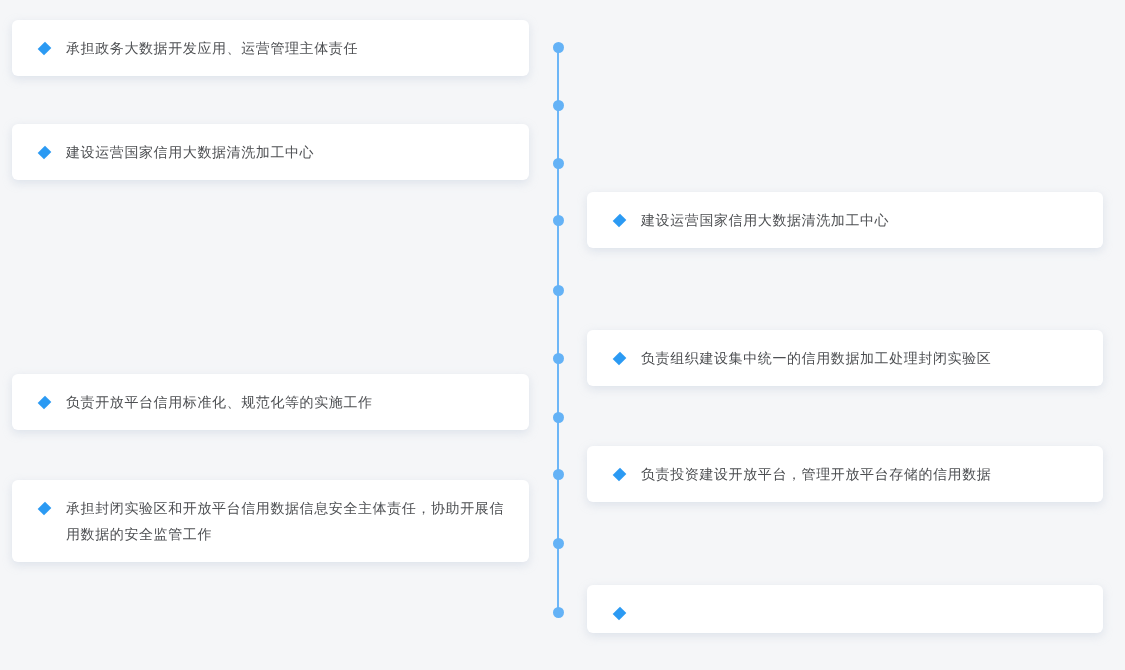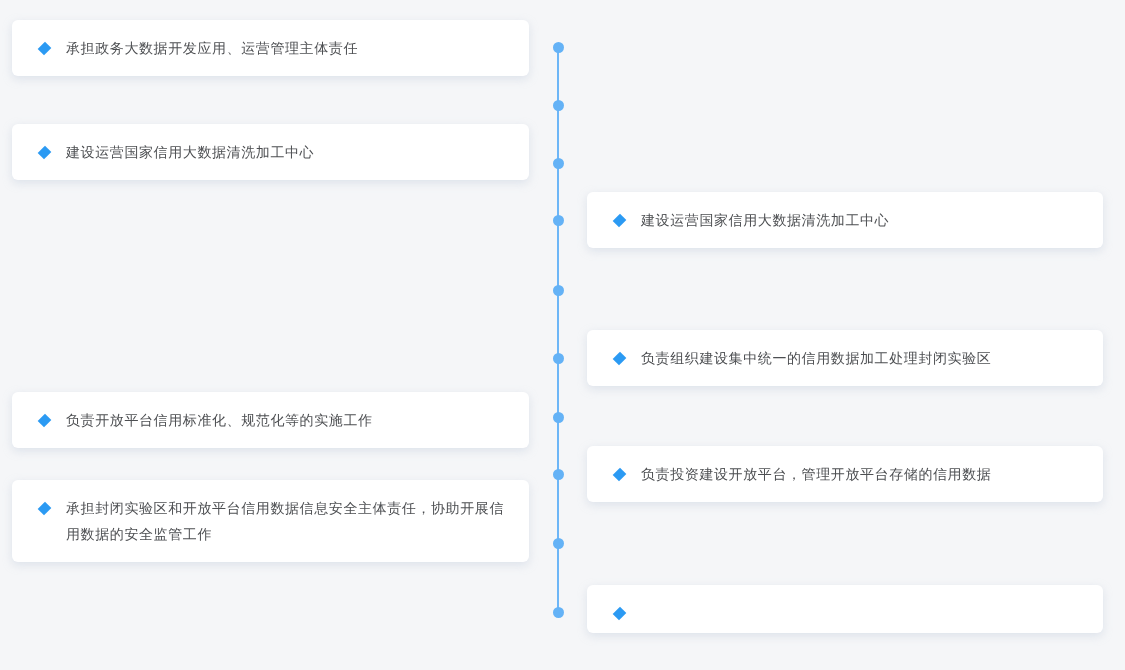--- a/index.html
+++ b/index.html
@@ -80,21 +80,21 @@
   <div class="tl-dot" style="top:606.5px"></div>
 
   <div class="card left" style="top:20px">
     <span class="diamond"></span>
     <span class="card-text">承担政务大数据开发应用、运营管理主体责任</span>
   </div>
   <div class="card left" style="top:124px">
     <span class="diamond"></span>
     <span class="card-text">建设运营国家信用大数据清洗加工中心</span>
   </div>
-  <div class="card left" style="top:392px">
+  <div class="card left" style="top:374px">
     <span class="diamond"></span>
     <span class="card-text">负责开放平台信用标准化、规范化等的实施工作</span>
   </div>
   <div class="card left" style="top:480px">
     <span class="diamond"></span>
     <span class="card-text">承担封闭实验区和开放平台信用数据信息安全主体责任，协助开展信用数据的安全监管工作</span>
   </div>
 
   <div class="card right" style="top:192px">
     <span class="diamond"></span>

